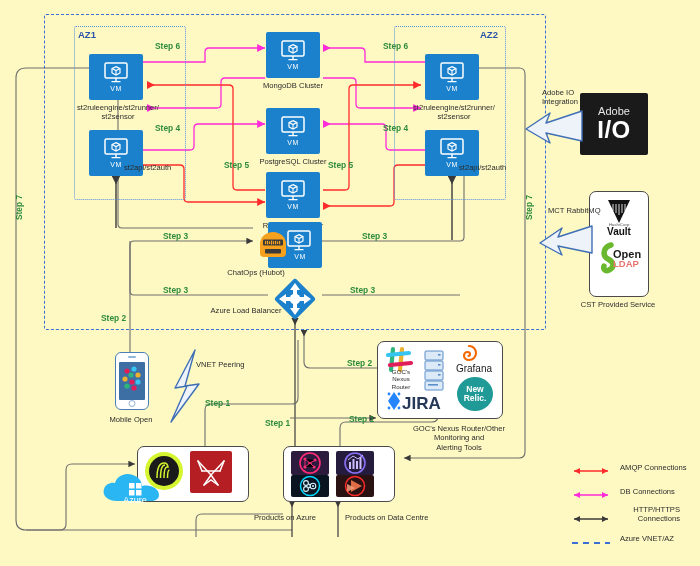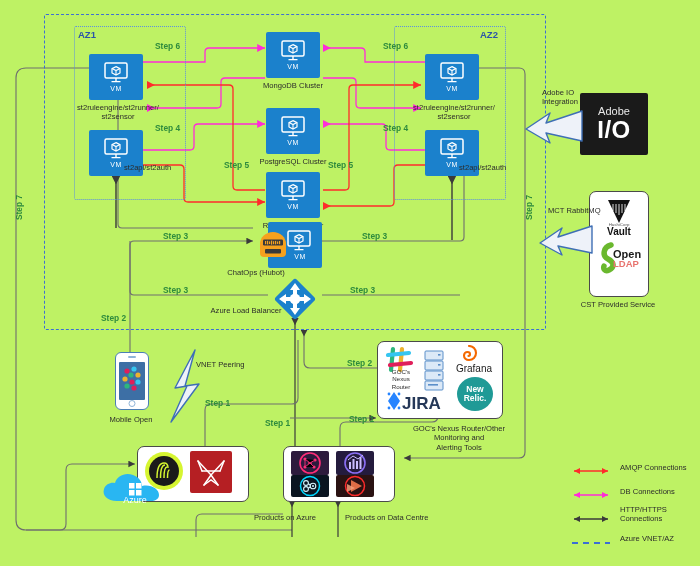--- a/index.html
+++ b/index.html
@@ -7,21 +7,21 @@
   body{
     font-family:"Liberation Sans", sans-serif;
     color:#1a1a1a;
     -webkit-font-smoothing:antialiased;
   }
   #canvas{
     position:relative;
     width:700px;
     height:566px;
     overflow:hidden;
-    background:#bef264;
+    background:#fef9c3;
   }
   #wires{position:absolute;left:0;top:0;width:700px;height:566px;pointer-events:none;}
   .node{position:absolute;}
 
   
   .vm{
     position:absolute;
     width:54px;height:46px;
     background:#1B81CC;
     border-radius:2px;
@@ -610,21 +610,21 @@
   </div>
   <div class="lg-txt" style="left:620px;top:487px;">DB Connections</div>
 
   <div class="node" style="left:568px;top:510px;">
     <svg width="46" height="10" viewBox="0 0 46 10">
       <line x1="6" y1="5" x2="40" y2="5" stroke="#3a3a3a" stroke-width="1.3"></line>
       <path d="M6,5 L12,2 L12,8 Z" fill="#3a3a3a"></path>
         <path d="M40,5 L34,2 L34,8 Z" fill="#3a3a3a"></path>
     </svg>
   </div>
-  <div class="lg-txt" style="left:620px;top:505px;text-align:left;width:60px;">HTTP/HTTPS<br>Connections</div>
+  <div class="lg-txt" style="left:620px;top:505px;text-align:right;width:60px;">HTTP/HTTPS<br>Connections</div>
 
   <div class="node" style="left:568px;top:534px;">
     <svg width="46" height="10" viewBox="0 0 46 10">
       <line x1="4" y1="5" x2="42" y2="5" stroke="#3b6fd4" stroke-width="2" stroke-dasharray="6,5"></line>
     </svg>
   </div>
   <div class="lg-txt" style="left:620px;top:534px;">Azure VNET/AZ</div>
 
 </div>
 

